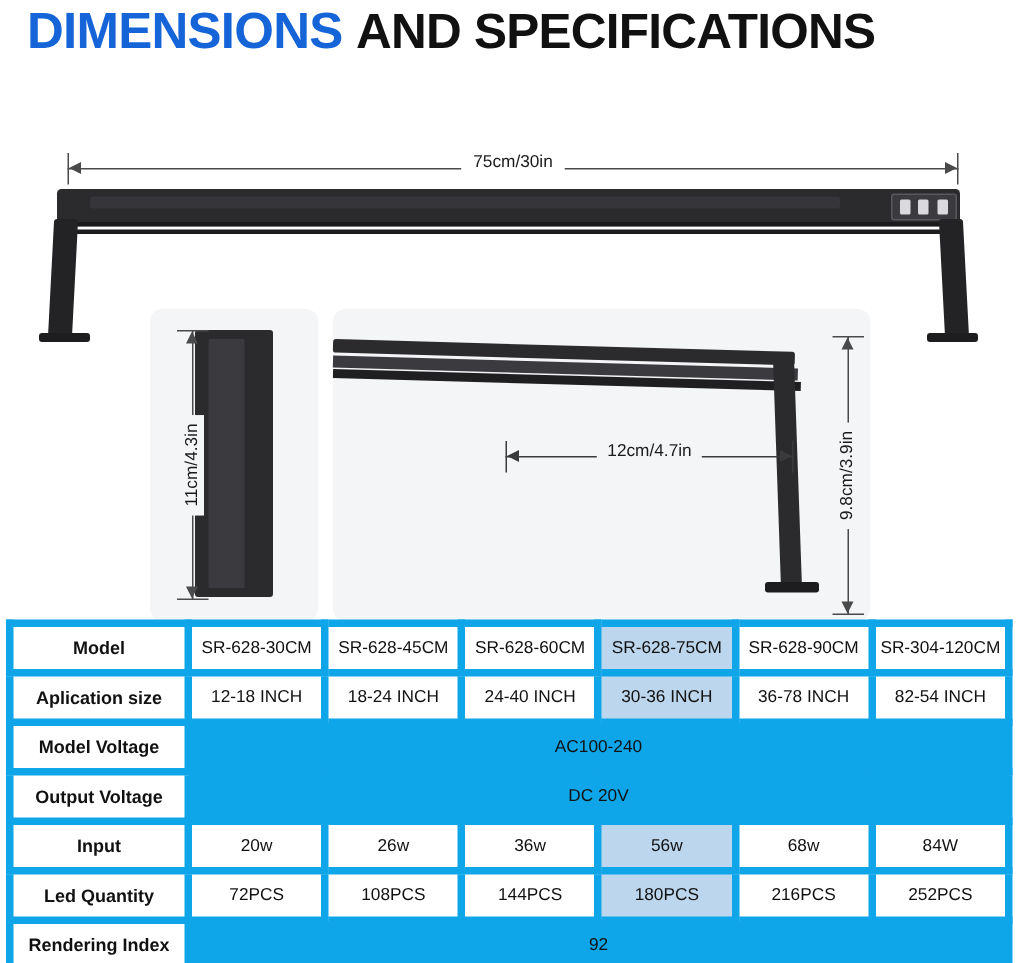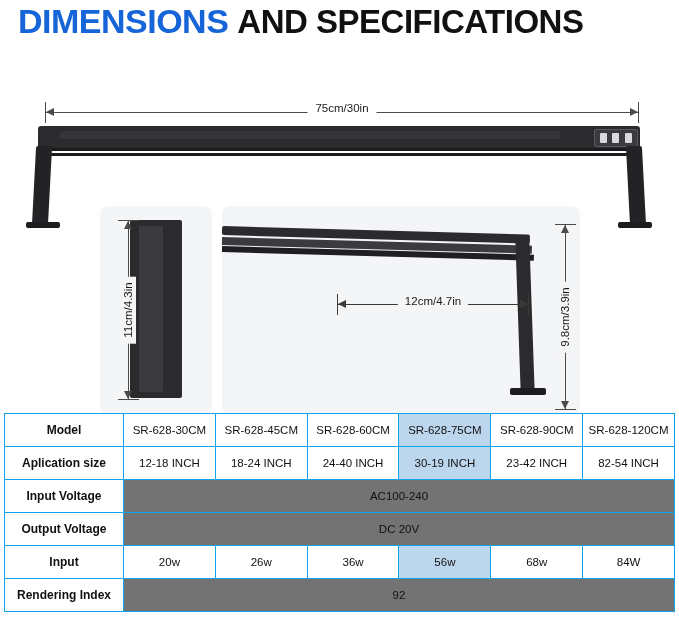--- a/index.html
+++ b/index.html
@@ -400,35 +400,35 @@
     left: 4px;
     top: 413px;
     width: 671px;
   }
   table.spec {
     border-collapse: collapse;
     width: 671px;
     table-layout: fixed;
   }
   table.spec td {
-    border: 1px solid #0ea5e9;
+    border: 5px solid #0ea5e9;
     height: 33px;
     text-align: center;
     vertical-align: middle;
     font-size: 11.5px;
     color: #111111;
     padding: 0 2px;
   }
   table.spec td.rowhead {
     font-weight: bold;
     width: 119px;
     font-size: 12px;
   }
   td.hl { background: #bcd6ee; }
-  td.band { background: #737373; }
+  td.band { background: #0ea5e9; }
 </style>
 </head>
 <body>
 
 <div class="title-wrap">
   <span class="title-blue">DIMENSIONS</span>
   <span class="title-black">AND SPECIFICATIONS</span>
 </div>
 
 <div class="illus">
@@ -499,47 +499,56 @@
 <div class="table-wrap">
   <table class="spec">
     <tbody id="spec-body">
         <tr>
           <td class="rowhead">Model</td>
           <td>SR-628-30CM</td>
           <td>SR-628-45CM</td>
           <td>SR-628-60CM</td>
           <td class="hl">SR-628-75CM</td>
           <td>SR-628-90CM</td>
-          <td>SR-628-120CM</td>
+          <td>SR-304-120CM</td>
         </tr>
         <tr>
           <td class="rowhead">Aplication size</td>
           <td>12-18 INCH</td>
           <td>18-24 INCH</td>
           <td>24-40 INCH</td>
-          <td class="hl">30-19 INCH</td>
-          <td>23-42 INCH</td>
+          <td class="hl">30-36 INCH</td>
+          <td>36-78 INCH</td>
           <td>82-54 INCH</td>
         </tr>
         <tr>
-          <td class="rowhead">Input Voltage</td>
+          <td class="rowhead">Model Voltage</td>
           <td colspan="6" class="band">AC100-240</td>
         </tr>
         <tr>
           <td class="rowhead">Output Voltage</td>
           <td colspan="6" class="band">DC 20V</td>
         </tr>
         <tr>
           <td class="rowhead">Input</td>
           <td>20w</td>
           <td>26w</td>
           <td>36w</td>
           <td class="hl">56w</td>
           <td>68w</td>
           <td>84W</td>
         </tr>
         <tr>
+          <td class="rowhead">Led Quantity</td>
+          <td>72PCS</td>
+          <td>108PCS</td>
+          <td>144PCS</td>
+          <td class="hl">180PCS</td>
+          <td>216PCS</td>
+          <td>252PCS</td>
+        </tr>
+        <tr>
           <td class="rowhead">Rendering Index</td>
           <td colspan="6" class="band">92</td>
         </tr>
       </tbody>
   </table>
 </div>
 
 </body></html>

